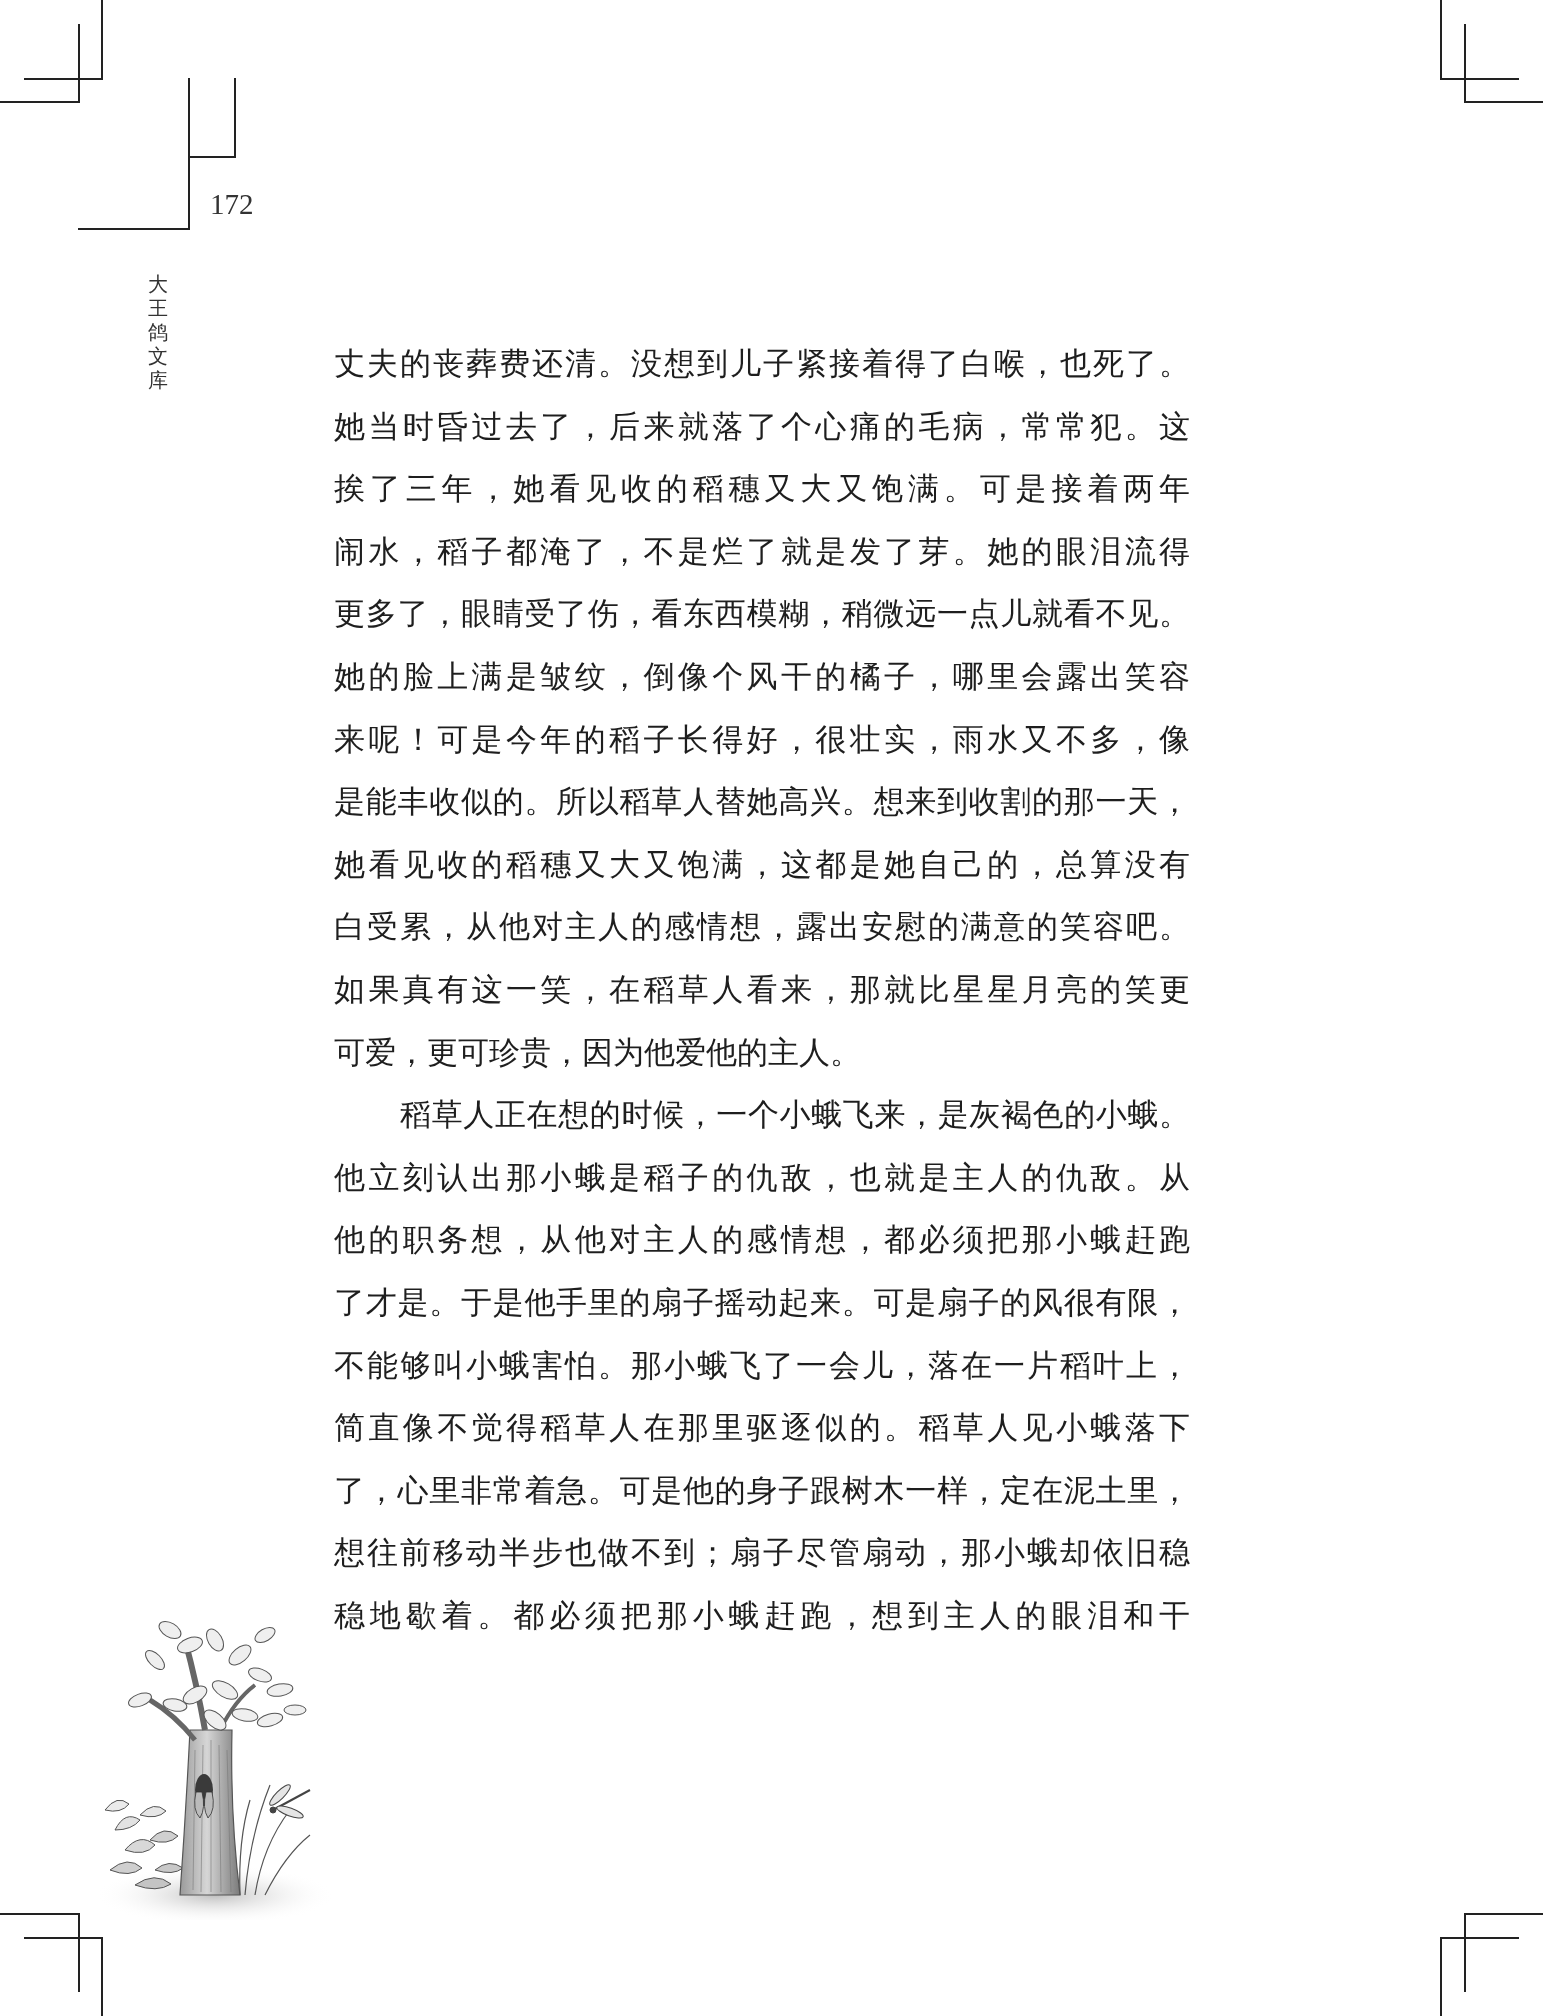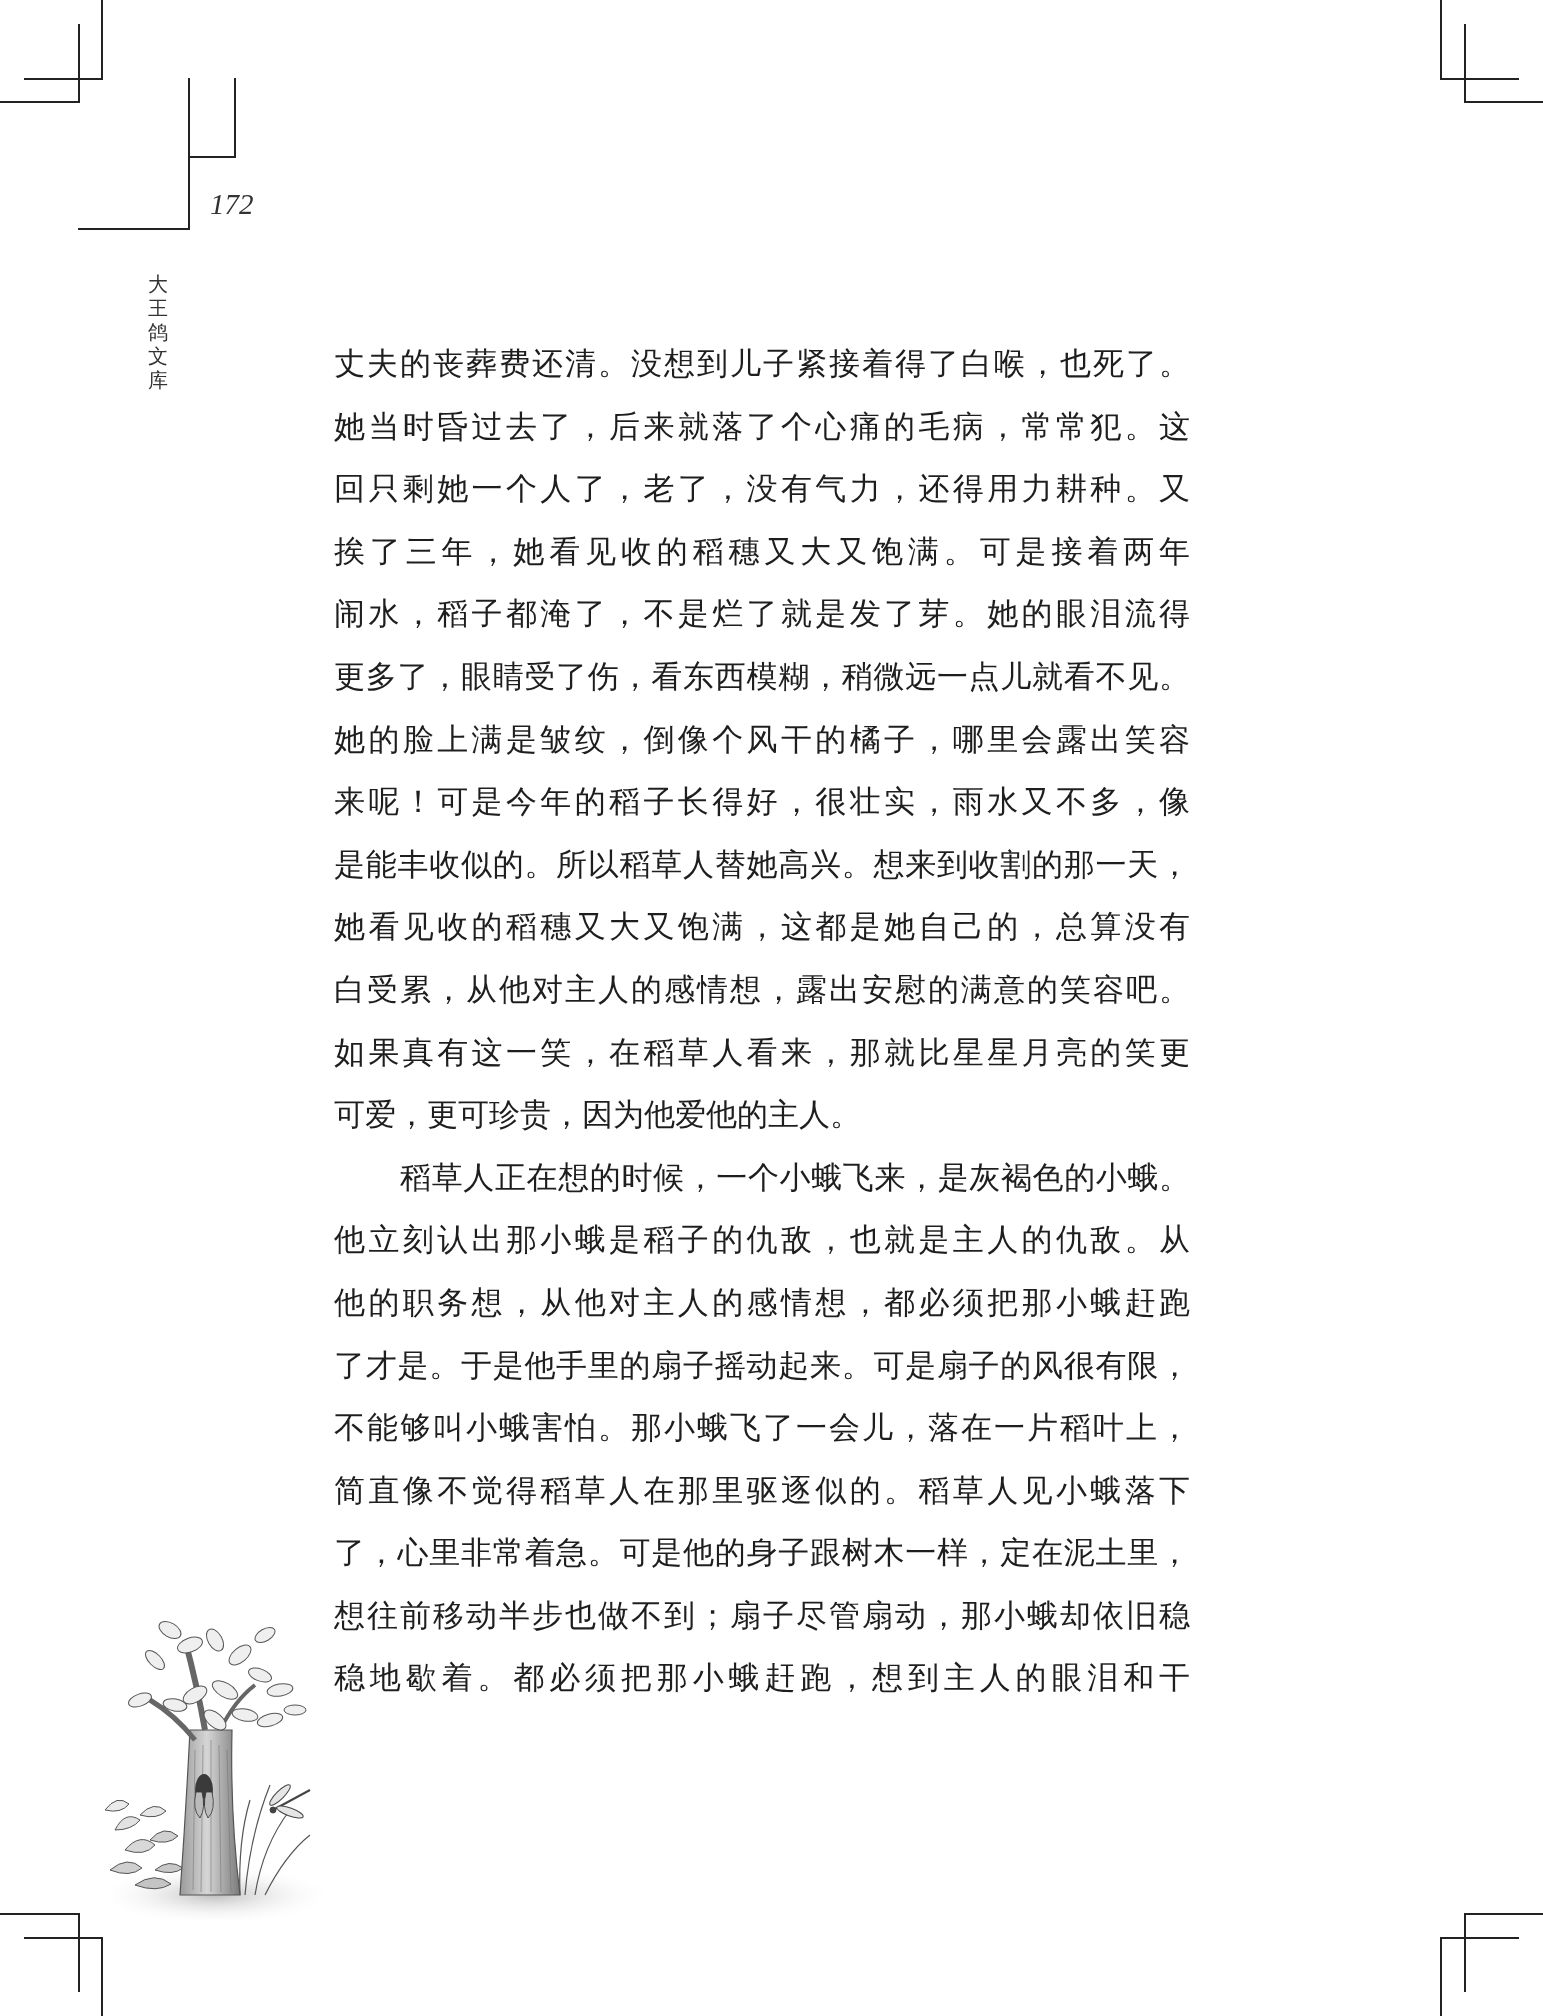--- a/index.html
+++ b/index.html
@@ -23,21 +23,20 @@
     .v { width: 2px; }
 
     .page-number {
       position: absolute;
       left: 210px;
       top: 188px;
       font-family: "Liberation Serif", "DejaVu Serif", serif;
       font-size: 29px;
       color: #333333;
       letter-spacing: 0px;
-      font-style: italic;
     }
     .running-head {
       position: absolute;
       left: 146px;
       top: 272px;
       width: 24px;
       font-family: "DejaVu Sans", sans-serif;
       font-size: 20px;
       line-height: 24px;
       color: #333333;
@@ -114,21 +113,20 @@
   <span>王</span>
   <span>鸽</span>
   <span>文</span>
   <span>库</span>
 </div>
 
 <div class="body-text">
   <div>
     <div class="line">丈夫的丧葬费还清。没想到儿子紧接着得了白喉，也死了。</div>
     <div class="line">她当时昏过去了，后来就落了个心痛的毛病，常常犯。这</div>
-    <div class="line">回只剩她一个人了，老了，没有气力，还得用力耕种。又</div>
     <div class="line">挨了三年，她看见收的稻穗又大又饱满。可是接着两年</div>
     <div class="line">闹水，稻子都淹了，不是烂了就是发了芽。她的眼泪流得</div>
     <div class="line">更多了，眼睛受了伤，看东西模糊，稍微远一点儿就看不见。</div>
     <div class="line">她的脸上满是皱纹，倒像个风干的橘子，哪里会露出笑容</div>
     <div class="line">来呢！可是今年的稻子长得好，很壮实，雨水又不多，像</div>
     <div class="line">是能丰收似的。所以稻草人替她高兴。想来到收割的那一天，</div>
     <div class="line">她看见收的稻穗又大又饱满，这都是她自己的，总算没有</div>
     <div class="line">白受累，从他对主人的感情想，露出安慰的满意的笑容吧。</div>
     <div class="line">如果真有这一笑，在稻草人看来，那就比星星月亮的笑更</div>
     <div class="line last">可爱，更可珍贵，因为他爱他的主人。</div>

